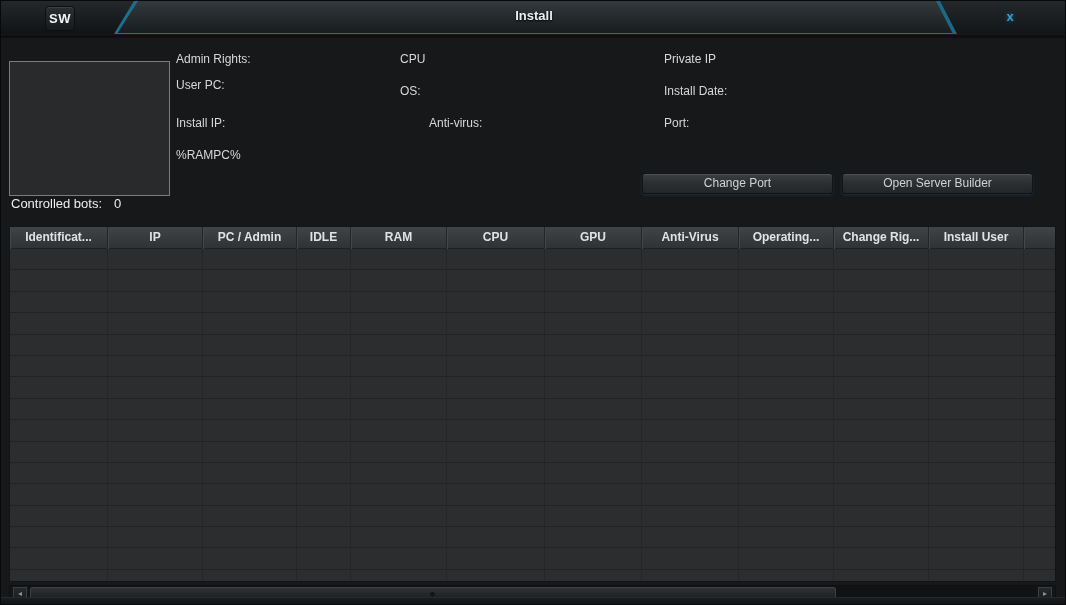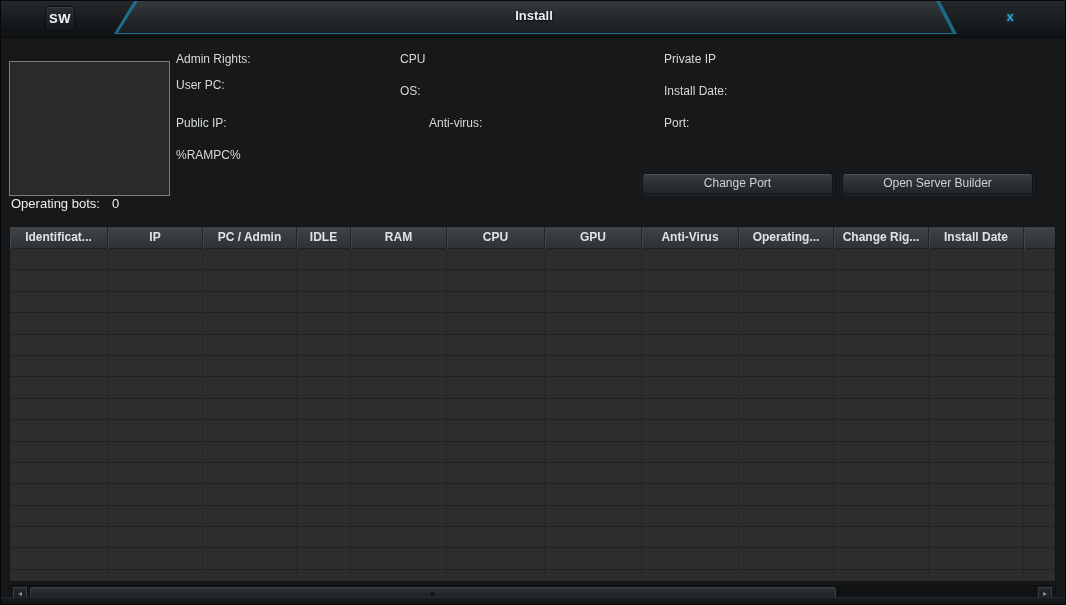--- a/index.html
+++ b/index.html
@@ -106,51 +106,51 @@
     <div class="logo">SW</div>
     <div class="close-btn">x</div>
   </div>
 
   <div class="body">
 
     <div class="screen-box"></div>
 
     <span class="lbl" style="left:175px; top:14px;">Admin Rights:</span>
     <span class="lbl" style="left:175px; top:40px;">User PC:</span>
-    <span class="lbl" style="left:175px; top:78px;">Public IP:</span>
+    <span class="lbl" style="left:175px; top:78px;">Install IP:</span>
     <span class="lbl" style="left:175px; top:110px;">%RAMPC%</span>
 
     <span class="lbl" style="left:399px; top:14px;">CPU</span>
     <span class="lbl" style="left:399px; top:46px;">OS:</span>
     <span class="lbl" style="left:399px; top:78px;margin-left:29px;">Anti-virus:</span>
 
     <span class="lbl" style="left:663px; top:14px;">Private IP</span>
     <span class="lbl" style="left:663px; top:46px;">Install Date:</span>
     <span class="lbl" style="left:663px; top:78px;">Port:</span>
 
     <div class="bots-line">
-      <span>Operating bots:</span><span class="count">0</span>
+      <span>Controlled bots:</span><span class="count">0</span>
     </div>
 
     <button class="btn btn-change">Change Port</button>
     <button class="btn btn-build">Open Server Builder</button>
 
     <div class="table">
       <div class="thead" id="thead">
           <div class="th" style="width: 98px;">Identificat...</div>
           <div class="th" style="width: 95px;">IP</div>
           <div class="th" style="width: 94px;">PC / Admin</div>
           <div class="th" style="width: 54px;">IDLE</div>
           <div class="th" style="width: 96px;">RAM</div>
           <div class="th" style="width: 98px;">CPU</div>
           <div class="th" style="width: 97px;">GPU</div>
           <div class="th" style="width: 97px;">Anti-Virus</div>
           <div class="th" style="width: 95px;">Operating...</div>
           <div class="th" style="width: 95px;">Change Rig...</div>
-          <div class="th" style="width: 95px;">Install Date</div>
+          <div class="th" style="width: 95px;">Install User</div>
           <div class="th" style="width: 33px;"></div>
         </div>
       <div class="tbody" id="tbody">
           <div class="tr">
             <div class="td" style="width: 98px;"></div>
             <div class="td" style="width: 95px;"></div>
             <div class="td" style="width: 94px;"></div>
             <div class="td" style="width: 54px;"></div>
             <div class="td" style="width: 96px;"></div>
             <div class="td" style="width: 98px;"></div>

